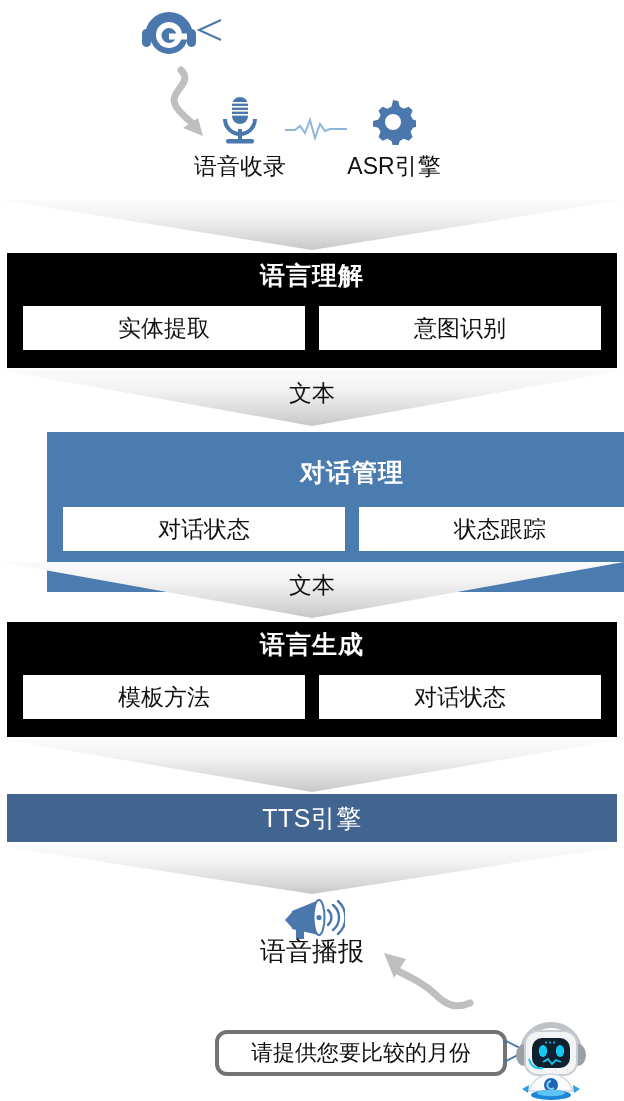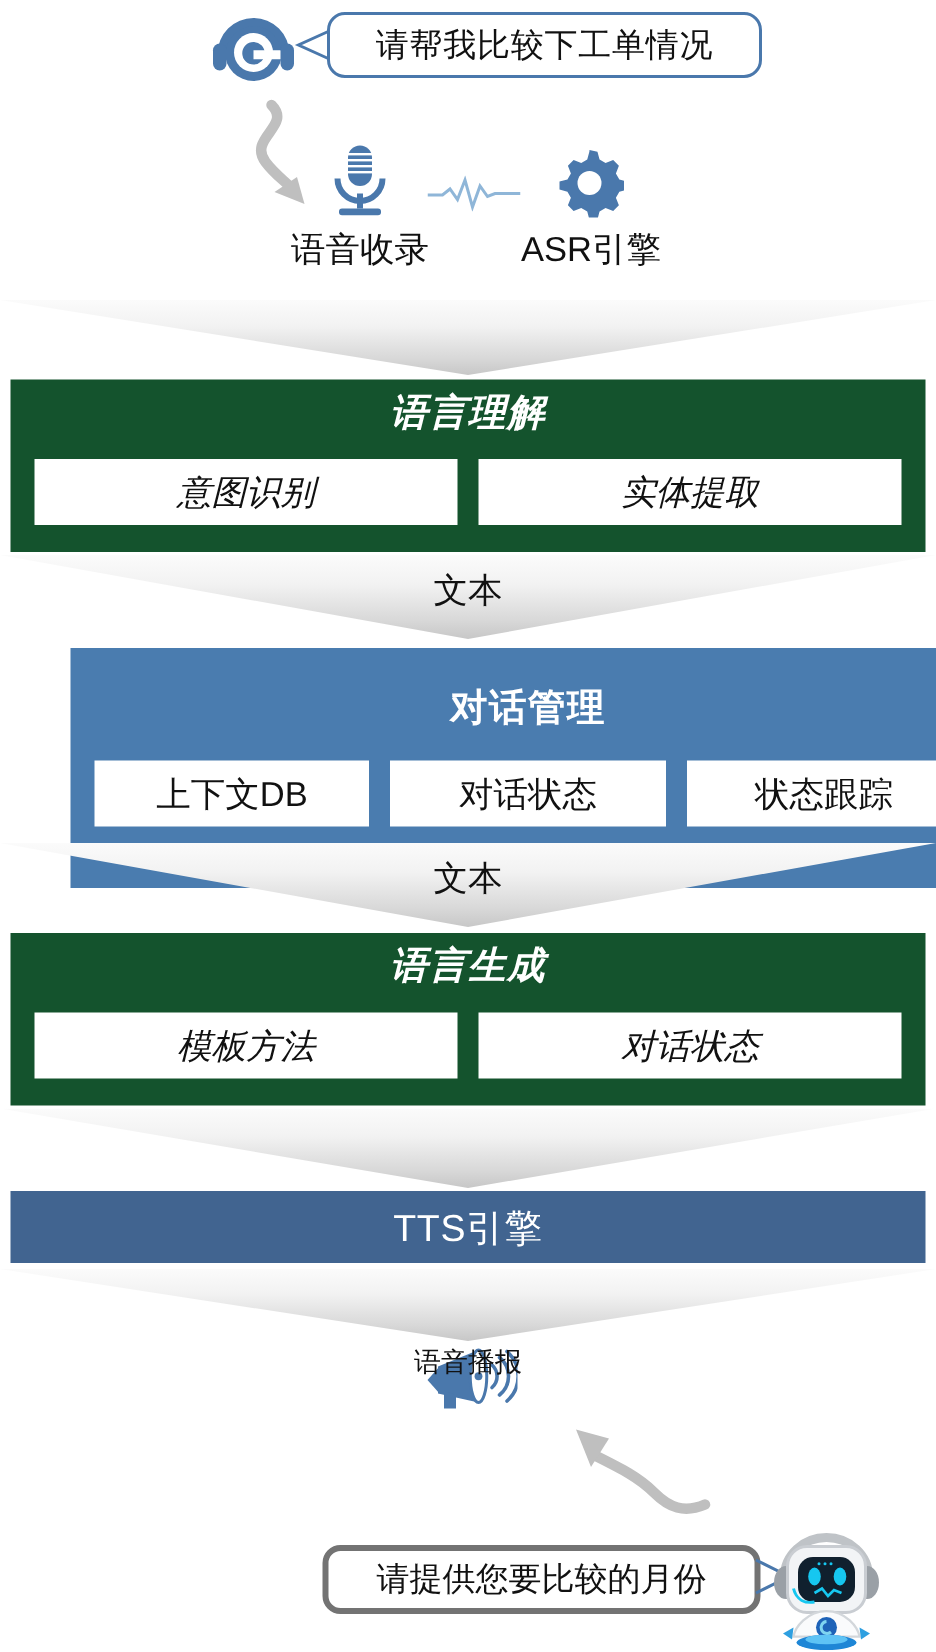--- a/index.html
+++ b/index.html
@@ -107,21 +107,21 @@
     white-space: nowrap;
   }
 
   
   .stage {
     position: absolute;
     left: 7px;
     width: 610px;
     box-sizing: border-box;
   }
-  .stage.green { background: #14532d; font-style: italic; }
+  .stage.green { background: #000000; }
   .stage.blue  { background: #4A7CAF; }
   .stage-title {
     text-align: center;
     color: #ffffff;
     font-size: 25px;
     font-weight: bold;
     letter-spacing: 1px;
     line-height: 1;
   }
   .stage-subboxes {
@@ -156,23 +156,23 @@
   .tts-bar .tts-text {
     color: #ffffff;
     font-size: 25px;
     letter-spacing: 0.5px;
   }
 
   
   .megaphone-icon { position: absolute; left: 283px; top: 897px; width: 62px; height: 46px; }
   .playback-label {
     position: absolute;
-    left: 0; top: 896px; width: 624px;
+    left: 0; top: 934px; width: 624px;
     text-align: center;
-    font-size: 18px;
+    font-size: 26px;
     color: #111111;
   }
   .speech-bubble-bottom {
     position: absolute;
     left: 215px;
     top: 1030px;
     width: 292px;
     height: 46px;
     border: 4px solid #737373;
     border-radius: 12px;
@@ -221,23 +221,20 @@
       </g>
     </svg>
   </div>
 
   <div class="bubble-tail-top">
     <svg viewBox="0 0 26 24" width="26" height="24" aria-hidden="true">
       <path d="M25 2 L3 12 L25 22" fill="none" stroke="#4A78AC" stroke-width="2"></path>
     </svg>
   </div>
 
-  <div class="speech-bubble-top">
-    <span class="bubble-text">请帮我比较下工单情况</span>
-  </div>
 
   <div class="curve-arrow-down">
     <svg viewBox="0 0 80 80" width="80" height="80" aria-hidden="true">
       <path d="M26 4 C 40 18, 10 26, 22 42 C 28 50, 34 54, 40 60" fill="none" stroke="#BFBFBF" stroke-width="7" stroke-linecap="round"></path>
       <path d="M48 70 L28 62 L43 52 Z" fill="#BFBFBF"></path>
     </svg>
   </div>
 
   <div class="capture-row">
     <div class="mic-icon">
@@ -269,32 +266,31 @@
     </div>
     <div class="capture-label l1">语音收录</div>
     <div class="capture-label l2">ASR引擎</div>
   </div>
 
   <div class="chevron" style="top:200px; height:50px;"></div>
 
   <div class="stage green" style="top:253px; height:115px; padding-top:10px;">
     <div class="stage-title">语言理解</div>
     <div class="stage-subboxes" style="margin-top:18px;">
+      <div class="subbox">实体提取</div>
       <div class="subbox">意图识别</div>
-      <div class="subbox">实体提取</div>
     </div>
   </div>
 
   <div class="chevron" style="top:370px; height:56px;"></div>
   <div class="chevron-label" style="top:378px;">文本</div>
 
   <div class="stage blue" style="top:432px; height:160px; padding-top:28px;margin-left:40px;">
     <div class="stage-title">对话管理</div>
     <div class="stage-subboxes" style="margin-top:22px;">
-      <div class="subbox">上下文DB</div>
       <div class="subbox">对话状态</div>
       <div class="subbox">状态跟踪</div>
     </div>
   </div>
 
   <div class="chevron" style="top:562px; height:56px;"></div>
   <div class="chevron-label" style="top:570px;">文本</div>
 
   <div class="stage green" style="top:622px; height:115px; padding-top:10px;">
     <div class="stage-title">语言生成</div>

